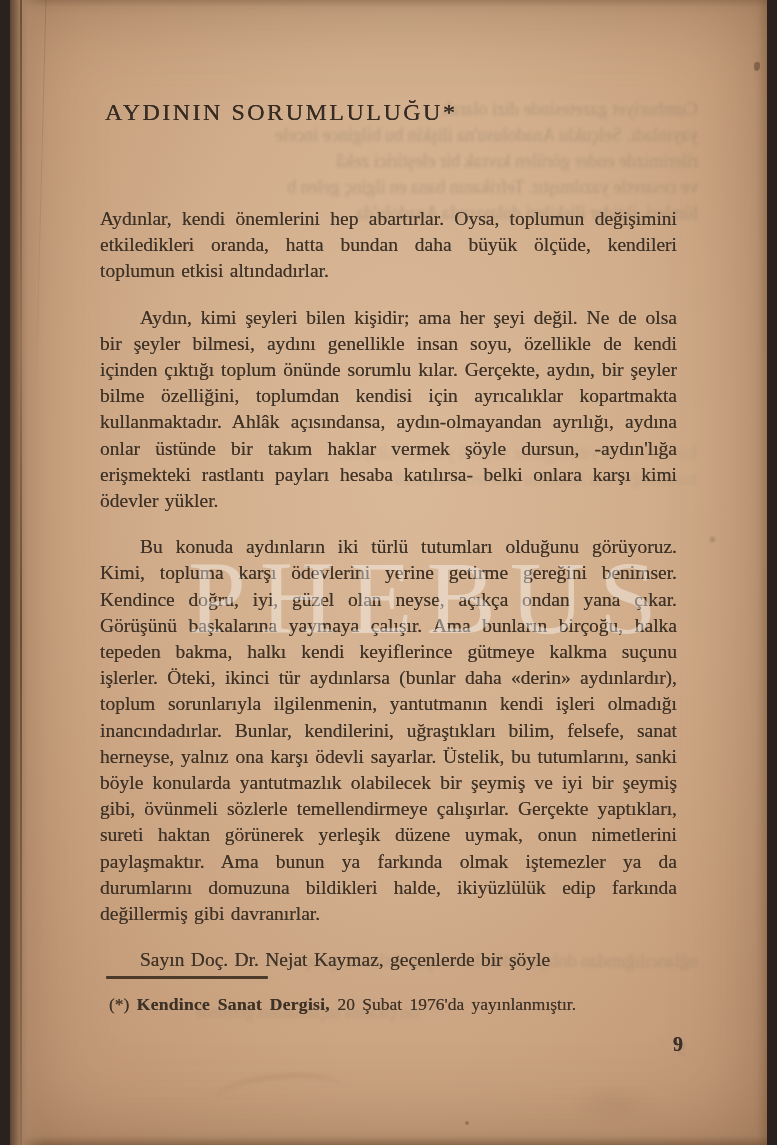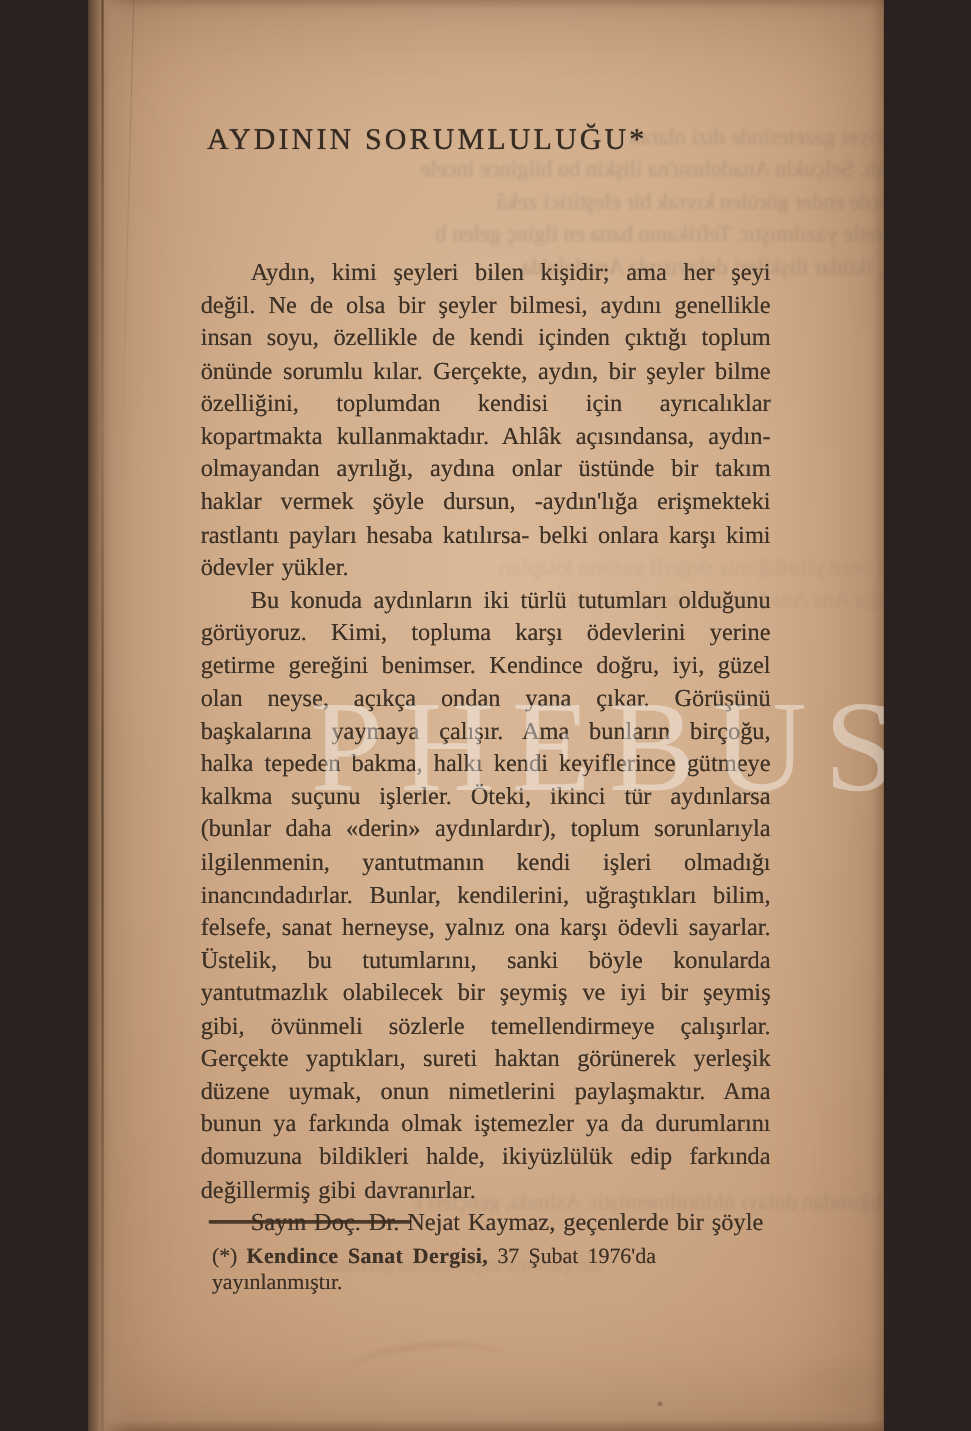--- a/index.html
+++ b/index.html
@@ -1,18 +1,18 @@
 <!DOCTYPE html>
 <html><head>
 <meta charset="utf-8">
 <style>
   html,body{margin:0;padding:0;background:#2b2220;}
   .scan{
     position:relative;
-    width:636px;height:1145px;
+    width:757px;height:1145px;
     margin:0 auto;
     overflow:hidden;
     font-family:"Liberation Serif","DejaVu Serif",serif;
     background:
       linear-gradient(to bottom, rgba(124,88,60,0.22) 0px, rgba(124,88,60,0) 7px),
       linear-gradient(to top, rgba(110,75,50,0.40) 0px, rgba(110,75,50,0) 9px),
       linear-gradient(to left, rgba(110,75,50,0.22) 0px, rgba(110,75,50,0) 10px),
       radial-gradient(ellipse at 52% 40%, #dab999 0%, #d2ae8c 42%, #c79f7d 72%, #bb9170 100%);
     box-shadow: inset 0 0 90px rgba(96,64,40,0.40), inset 0 0 14px rgba(96,64,40,0.28);
   }
@@ -37,21 +37,21 @@
     white-space:nowrap;
   }
   .body-text{
     position:absolute;left:90px;right:90px;top:206px;
     color:#3e3227;
     font-size:19.5px;line-height:26.2px;
     text-align:justify;word-spacing:1.5px;
     text-shadow:0 0 0.35px rgba(62,50,39,0.75);
   }
   .body-text p{margin:0;}
-  .body-text p.indent{text-indent:40px;}
+  .body-text p.indent{text-indent:40px;margin-top:20px;}
   .footnote-rule{
     position:absolute;left:96px;top:976px;width:162px;height:3px;
     background:rgba(58,44,31,0.88);border-radius:1px;
   }
   .footnote{
     position:absolute;left:99px;top:994px;right:80px;
     font-size:17.5px;color:#3e3227;word-spacing:3px;
     text-shadow:0 0 0.35px rgba(62,50,39,0.7);
   }
   .footnote .fn-bold{font-weight:bold;letter-spacing:0.3px;}
@@ -116,30 +116,31 @@
     <div>oğlancılığımdan dolayı öldürülmemiştir. Aslında, gençleri bas</div>
   </div>
   <div class="ghost ghost-b2">
     <div>tan çıkarma suçlamasının gerisinde</div>
   </div>
   <div class="ghost ghost-num">9</div>
 
   <h1 class="page-title">AYDININ SORUMLULUĞU*</h1>
 
   <div class="body-text">
+    <p>Aydınlar, kendi önemlerini hep abartırlar. Oysa, toplumun değişimini etkiledikleri oranda, hatta bundan daha büyük ölçüde, kendileri toplumun etkisi altındadırlar.</p>
     <p class="indent">Aydın, kimi şeyleri bilen kişidir; ama her şeyi değil. Ne de olsa bir şeyler bilmesi, aydını genellikle insan soyu, özellikle de kendi içinden çıktığı toplum önünde sorumlu kılar. Gerçekte, aydın, bir şeyler bilme özelliğini, toplumdan kendisi için ayrıcalıklar kopartmakta kullanmaktadır. Ahlâk açısındansa, aydın-olmayandan ayrılığı, aydına onlar üstünde bir takım haklar vermek şöyle dursun, -aydın'lığa erişmekteki rastlantı payları hesaba katılırsa- belki onlara karşı kimi ödevler yükler.</p>
     <p class="indent">Bu konuda aydınların iki türlü tutumları olduğunu görüyoruz. Kimi, topluma karşı ödevlerini yerine getirme gereğini benimser. Kendince doğru, iyi, güzel olan neyse, açıkça ondan yana çıkar. Görüşünü başkalarına yaymaya çalışır. Ama bunların birçoğu, halka tepeden bakma, halkı kendi keyiflerince gütmeye kalkma suçunu işlerler. Öteki, ikinci tür aydınlarsa (bunlar daha «derin» aydınlardır), toplum sorunlarıyla ilgilenmenin, yantutmanın kendi işleri olmadığı inancındadırlar. Bunlar, kendilerini, uğraştıkları bilim, felsefe, sanat herneyse, yalnız ona karşı ödevli sayarlar. Üstelik, bu tutumlarını, sanki böyle konularda yantutmazlık olabilecek bir şeymiş ve iyi bir şeymiş gibi, övünmeli sözlerle temellendirmeye çalışırlar. Gerçekte yaptıkları, sureti haktan görünerek yerleşik düzene uymak, onun nimetlerini paylaşmaktır. Ama bunun ya farkında olmak iştemezler ya da durumlarını domuzuna bildikleri halde, ikiyüzlülük edip farkında değillermiş gibi davranırlar.</p>
     <p class="indent">Sayın Doç. Dr. Nejat Kaymaz, geçenlerde bir şöyle</p>
   </div>
 
   <div class="footnote-rule"></div>
   <div class="footnote">
     <span>(*)</span>
     <span class="fn-bold">Kendince Sanat Dergisi,</span>
-    <span>37 Şubat 1976'da yayınlanmıştır.</span>
+    <span>20 Şubat 1976'da yayınlanmıştır.</span>
   </div>
 
   <div class="page-number">9</div>
 
   <div class="watermark">PHEBUS</div>
 
   <div class="stain-arc"></div>
   <div class="smudge"></div>
   <div class="speck1"></div>
   <div class="speck2"></div>

